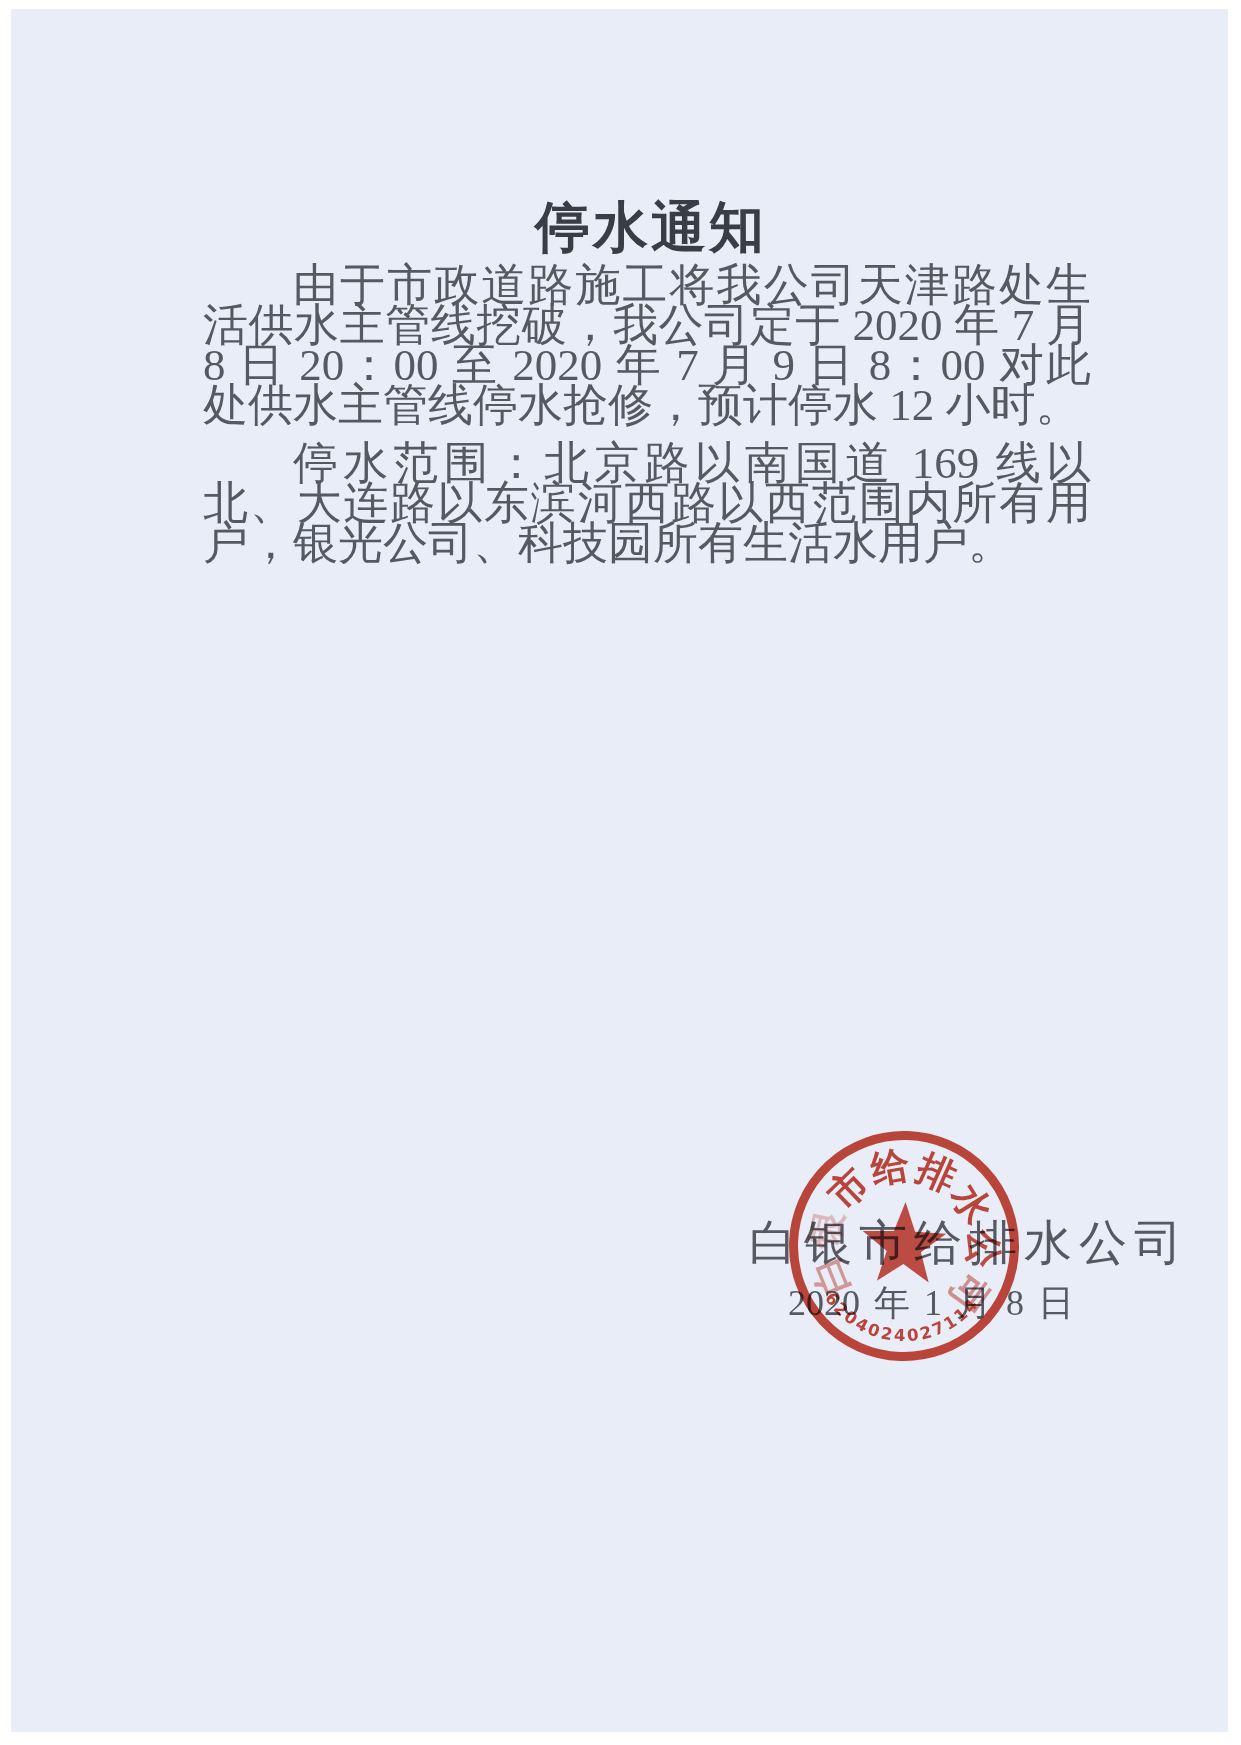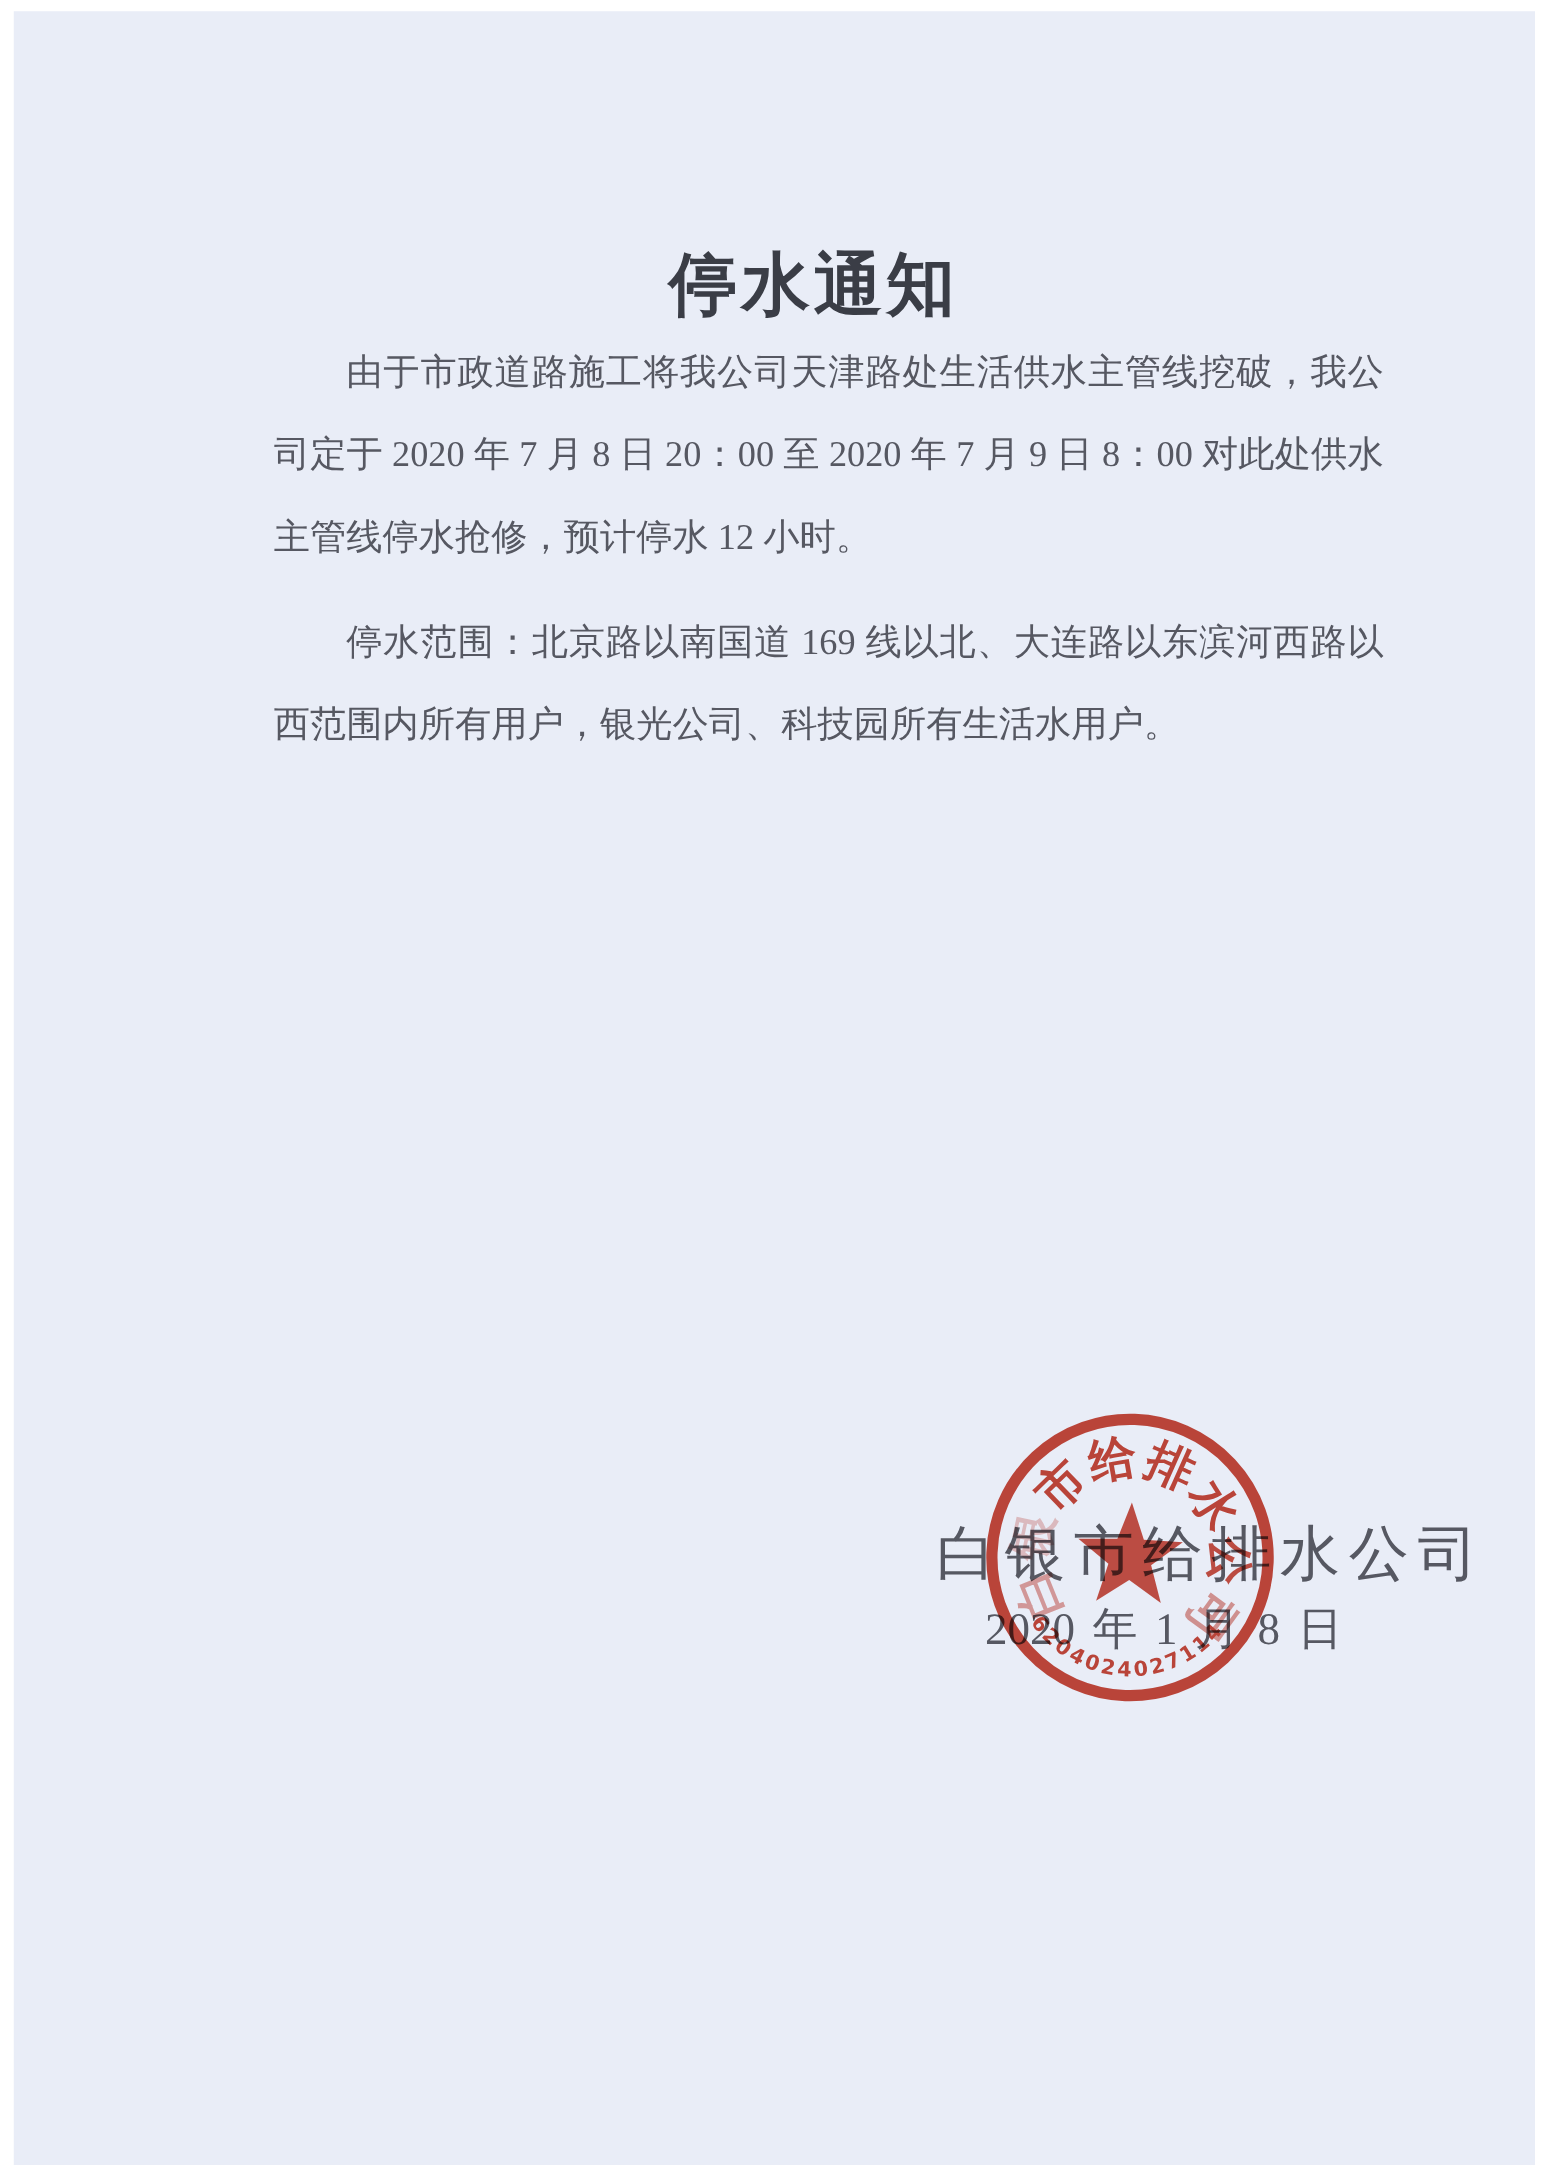--- a/index.html
+++ b/index.html
@@ -19,23 +19,23 @@
     position:absolute;
     top:182px;left:196px;width:888px;
     text-align:center;
     font-size:55px;
     font-weight:bold;
     letter-spacing:3px;
     color:var(--title-ink,#3a3d46);
   }
   .body-text{
     position:absolute;
-    top:256px;left:208px;width:888px;
-    font-size:29px;
-    line-height:66px;
+    top:256px;left:192px;width:888px;
+    font-size:45px;
+    line-height:40px;
     text-align:justify;
     color:var(--body-ink,#565862);
   }
   .body-text p{
     margin:0;
     text-indent:2em;
   }
   .body-text p.p1{margin-bottom:18px;}
   .body-text p.p2{margin-bottom:12px;}
   .signature{

